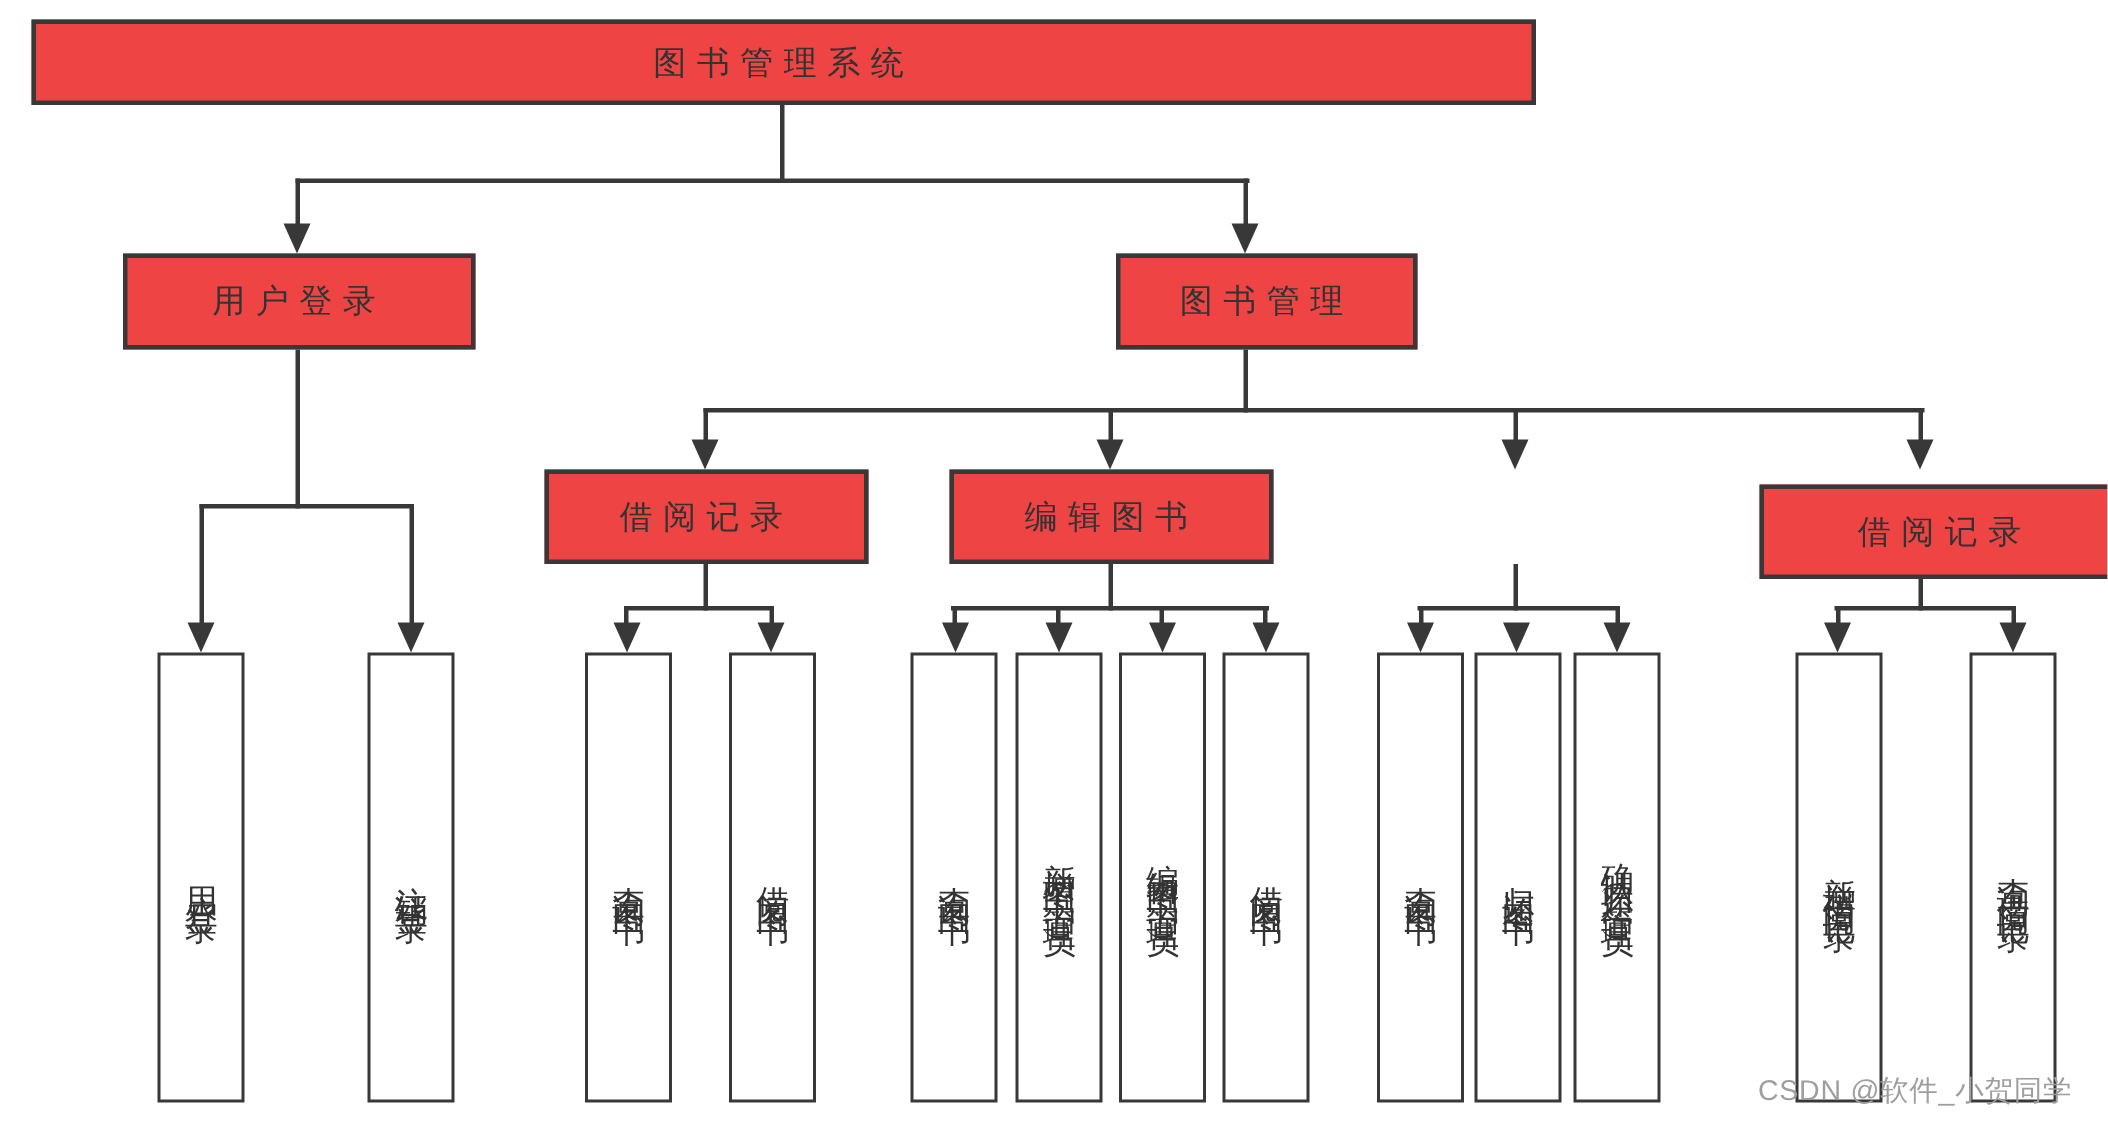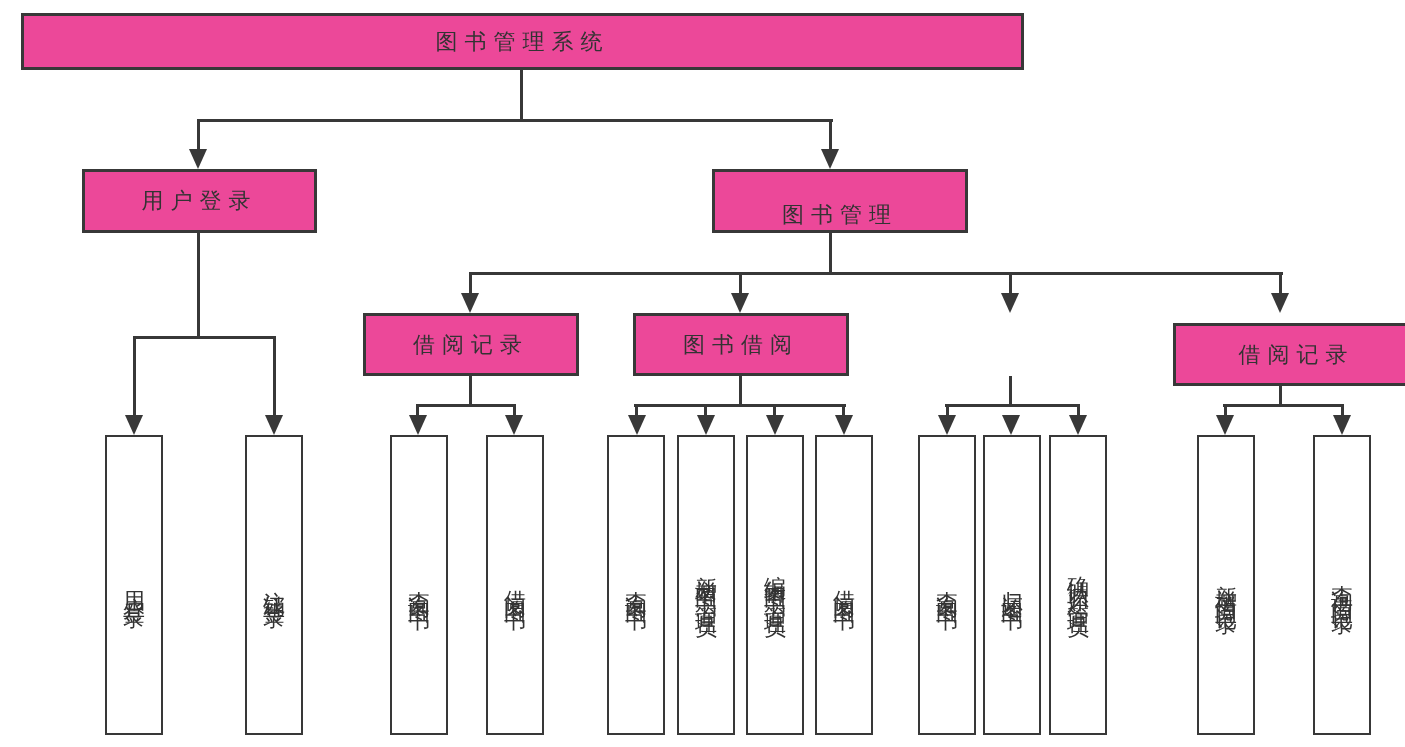--- a/index.html
+++ b/index.html
@@ -17,21 +17,21 @@
   .vline,.hline{position:absolute;background:var(--line);}
   .vline{width:3px;}
   .hline{height:3px;}
   .arrow{
     position:absolute;width:0;height:0;
     border-left:9px solid transparent;border-right:9px solid transparent;
     border-top:20px solid var(--line);
   }
   
   .hbox{
-    position:absolute;background:#ec4899;border:3px solid var(--line);
+    position:absolute;background:#ef4444;border:3px solid var(--line);
     box-sizing:border-box;display:flex;align-items:center;justify-content:center;
   }
   .hbox .lbl{
     font-size:22px;letter-spacing:7px;color:var(--text);white-space:nowrap;
   }
   
   .vbox{
     position:absolute;background:#fff;border:2px solid var(--line);
     box-sizing:border-box;display:flex;align-items:center;justify-content:center;
     top:435px;width:58px;height:300px;
@@ -108,29 +108,29 @@
   <div class="arrow" style="left:1216px;top:415px;"></div>
   <div class="arrow" style="left:1333px;top:415px;"></div>
 
   <div class="hbox" style="left:21px;top:13px;width:1003px;height:57px;">
     <span class="lbl">图书管理系统</span>
   </div>
 
   <div class="hbox" style="left:82px;top:169px;width:235px;height:64px;">
     <span class="lbl">用户登录</span>
   </div>
-  <div class="hbox" style="left:712px;top:169px;width:256px;height:64px;align-items:flex-end;">
+  <div class="hbox" style="left:744px;top:169px;width:201px;height:64px;">
     <span class="lbl">图书管理</span>
   </div>
 
   <div class="hbox" style="left:363px;top:313px;width:216px;height:63px;">
     <span class="lbl">借阅记录</span>
   </div>
   <div class="hbox" style="left:633px;top:313px;width:216px;height:63px;">
-    <span class="lbl">图书借阅</span>
+    <span class="lbl">编辑图书</span>
   </div>
   <div class="hbox" style="left:1173px;top:323px;width:247px;height:63px;">
     <span class="lbl">借阅记录</span>
   </div>
 
   <div class="vbox" style="left:105px;">
     <span class="vtext">用户登录</span>
   </div>
   <div class="vbox" style="left:245px;">
     <span class="vtext">注销登录</span>
@@ -166,14 +166,15 @@
     <span class="vtext">确认归还（管理员）</span>
   </div>
 
   <div class="vbox" style="left:1197px;">
     <span class="vtext">新增借阅记录</span>
   </div>
   <div class="vbox" style="left:1313px;">
     <span class="vtext">查询借阅记录</span>
   </div>
 
+  <div class="watermark">CSDN @软件_小贺同学</div>
 
 </div>
 
 </body></html>

